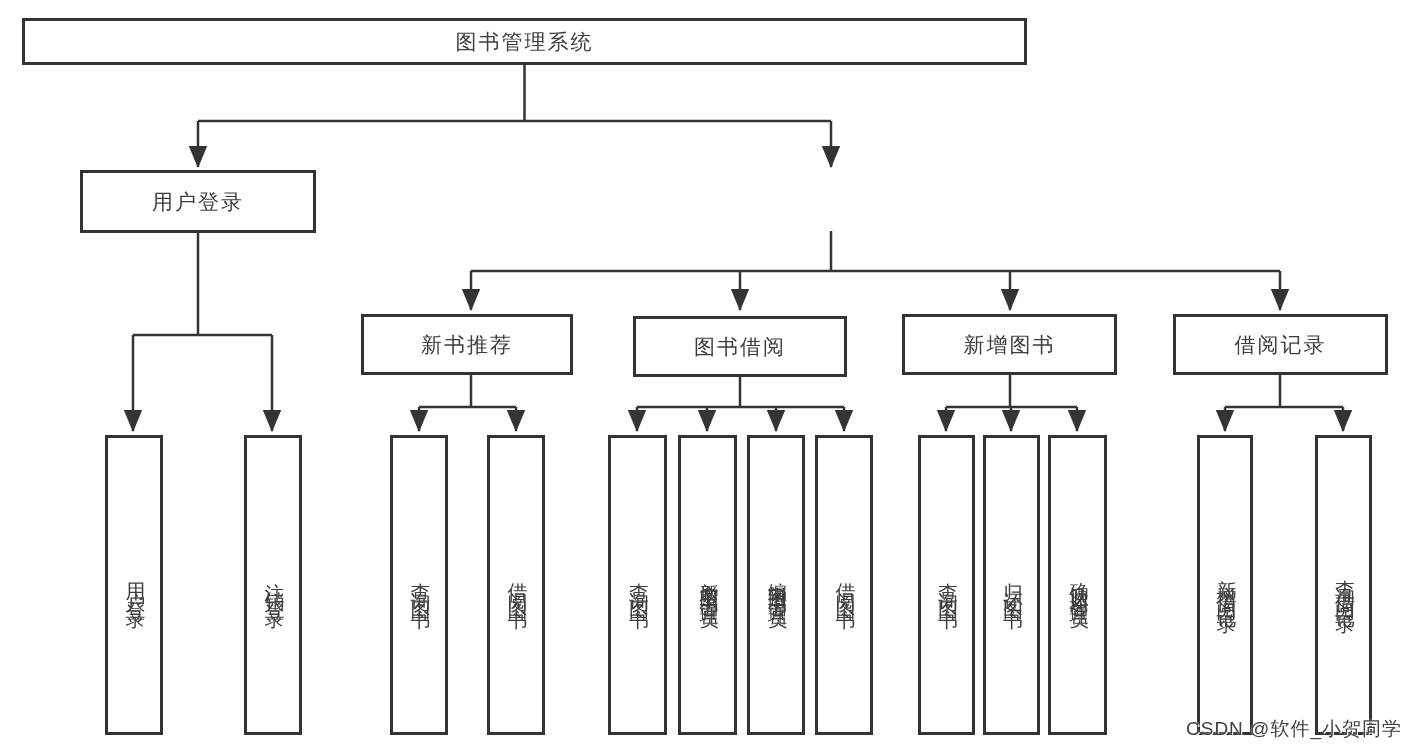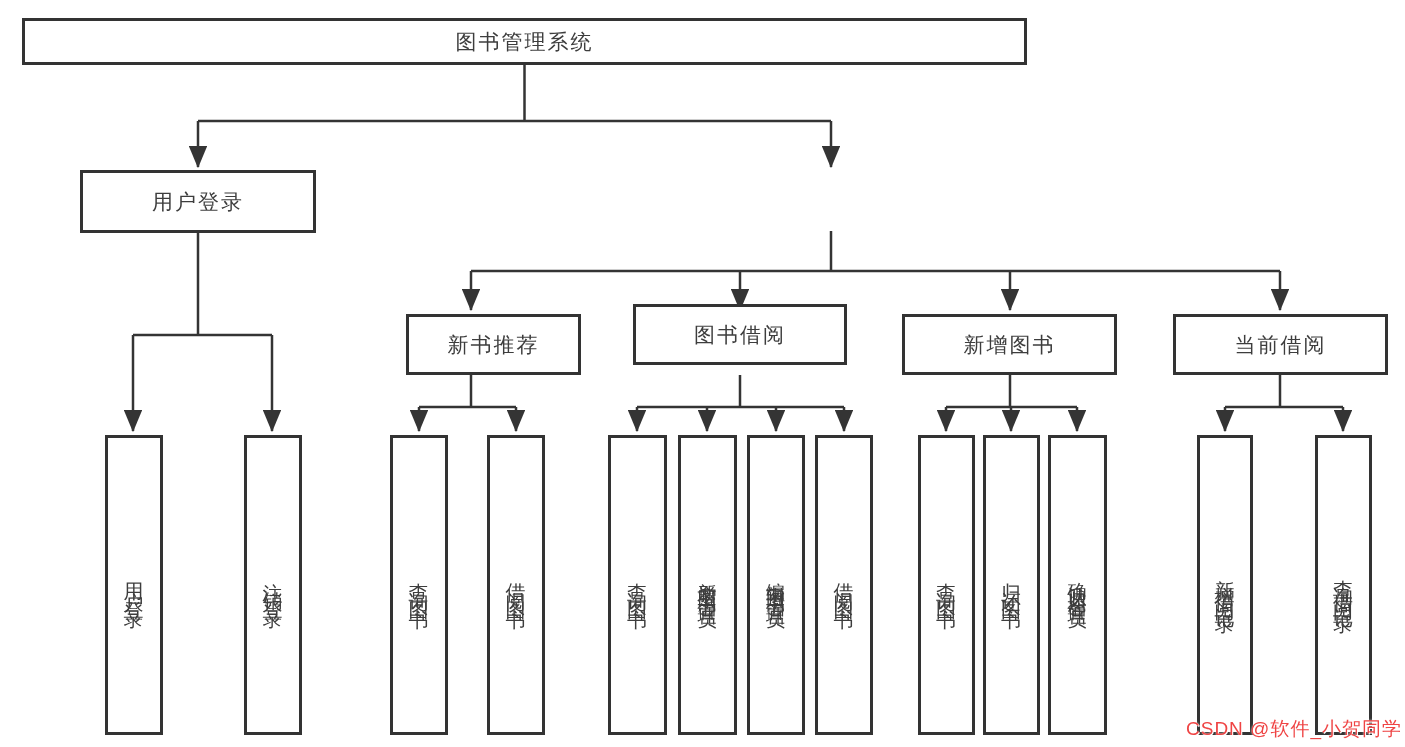--- a/index.html
+++ b/index.html
@@ -15,37 +15,38 @@
   .connector-layer {
     position: absolute; left: 0; top: 0; width: 1405px; height: 747px;
     z-index: 1; pointer-events: none;
   }
   .node {
     position: absolute; z-index: 2;
     background: #ffffff;
     border: 3px solid #333333;
     display: flex; align-items: center; justify-content: center;
     color: #3d3d3d;
+    font-family: Liberation Mono, monospace;
   }
   .hnode { font-size: 21px; letter-spacing: 2px; }
   .root-node { border-width: 3px; }
   .vnode span.vtext {
     writing-mode: vertical-rl;
     text-orientation: mixed;
     font-size: 20px;
     letter-spacing: 9px;
     line-height: 1;
     color: #3d3d3d;
     white-space: nowrap;
   }
   .watermark {
     position: absolute; z-index: 5;
     left: 1186px; top: 716px;
     font-size: 19px;
-    color: #ef4444;
+    color: #404040;
     letter-spacing: 1px;
     text-shadow: 0 0 2px #ffffff, 1px 1px 0 #ffffff;
     white-space: nowrap;
   }
 </style>
 </head>
 <body>
 
 <div class="canvas">
 
@@ -93,31 +94,31 @@
   </svg>
 
   <div class="node hnode root-node" style="left:22px; top:18px; width:1005px; height:47px;">
     <span>图书管理系统</span>
   </div>
 
   <div class="node hnode" style="left:80px; top:170px; width:236px; height:63px;">
     <span>用户登录</span>
   </div>
 
-  <div class="node hnode" style="left:361px; top:314px; width:175px; height:61px;margin-left:45px;">
+  <div class="node hnode" style="left:361px; top:314px; width:212px; height:61px;">
     <span>新书推荐</span>
   </div>
-  <div class="node hnode" style="left:633px; top:304px; width:214px; height:61px;">
+  <div class="node hnode" style="left:633px; top:316px; width:214px; height:61px;">
     <span>图书借阅</span>
   </div>
   <div class="node hnode" style="left:902px; top:314px; width:215px; height:61px;">
     <span>新增图书</span>
   </div>
   <div class="node hnode" style="left:1173px; top:314px; width:215px; height:61px;">
-    <span>当前借阅</span>
+    <span>借阅记录</span>
   </div>
 
   <div class="node vnode" style="left:105px; top:435px; width:58px; height:300px;">
     <span class="vtext">用户登录</span>
   </div>
   <div class="node vnode" style="left:244px; top:435px; width:58px; height:300px;">
     <span class="vtext">注销登录</span>
   </div>
 
   <div class="node vnode" style="left:390px; top:435px; width:58px; height:300px;">

